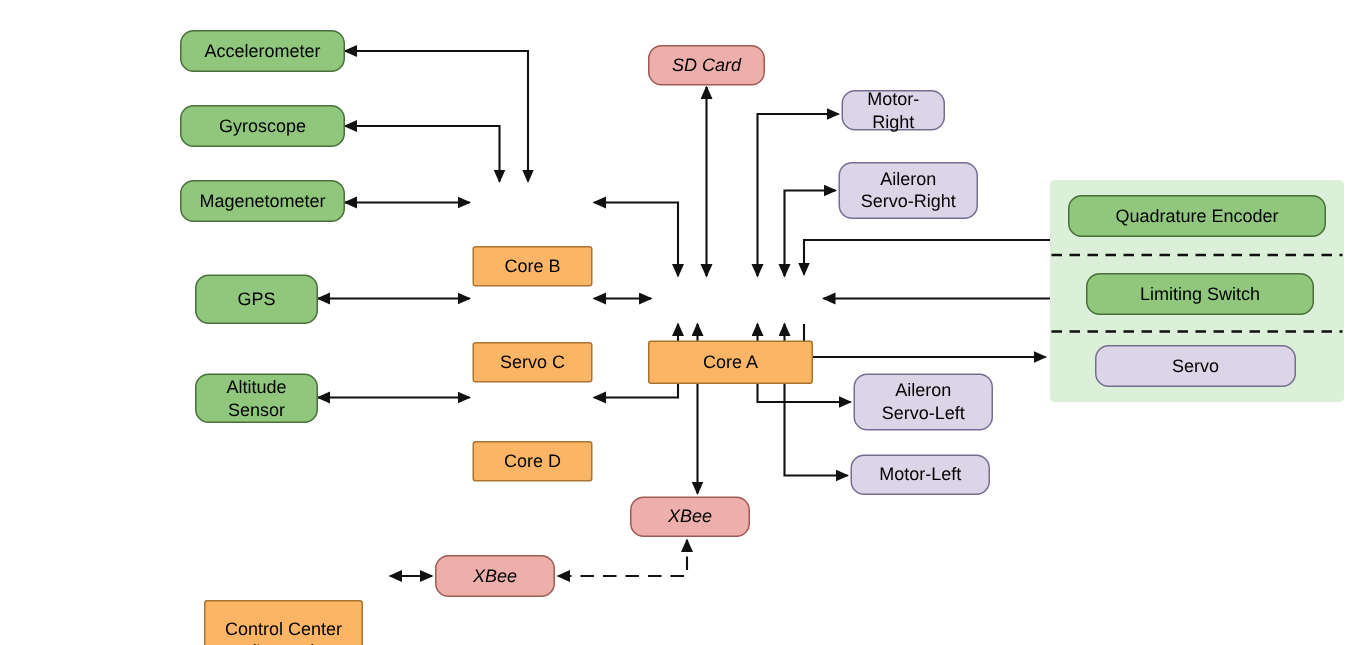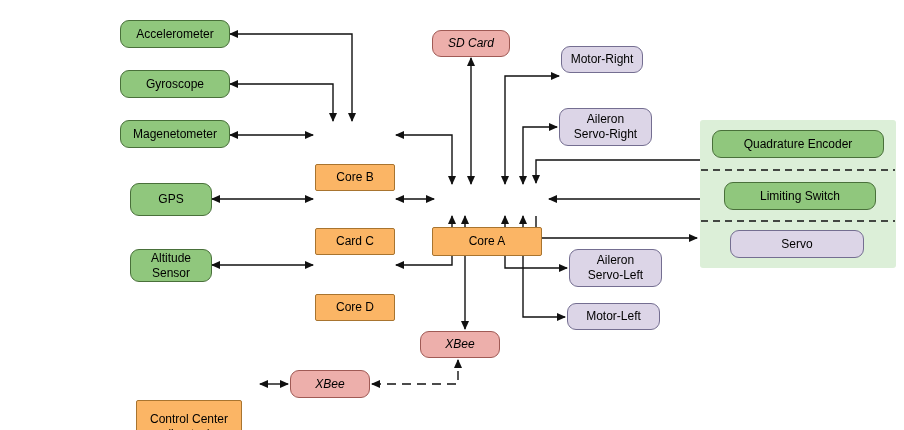--- a/index.html
+++ b/index.html
@@ -79,27 +79,27 @@
   </svg>
 
   <div class="node green" style="left:120px;top:20px;width:110px;height:28px">Accelerometer</div>
   <div class="node green" style="left:120px;top:70px;width:110px;height:28px">Gyroscope</div>
   <div class="node green" style="left:120px;top:120px;width:110px;height:28px">Magenetometer</div>
   <div class="node green" style="left:130px;top:183px;width:82px;height:33px">GPS</div>
   <div class="node green" style="left:130px;top:249px;width:82px;height:33px">Altitude
 Sensor</div>
 
   <div class="node orange" style="left:315px;top:122px;width:80px;height:27px">Core B</div>
-  <div class="node orange" style="left:315px;top:186px;width:80px;height:27px">Card C</div>
+  <div class="node orange" style="left:315px;top:186px;width:80px;height:27px">Servo C</div>
   <div class="node orange" style="left:315px;top:252px;width:80px;height:27px">Core D</div>
   <div class="node orange" style="left:432px;top:185px;width:110px;height:29px">Core A</div>
 
   <div class="node pink" style="left:432px;top:30px;width:78px;height:27px">SD Card</div>
 
-  <div class="node lavender" style="left:561px;top:46px;width:82px;height:27px">Motor-Right</div>
+  <div class="node lavender" style="left:561px;top:60px;width:69px;height:27px">Motor-Right</div>
   <div class="node lavender" style="left:559px;top:108px;width:93px;height:38px">Aileron
 Servo-Right</div>
   <div class="node lavender" style="left:569px;top:249px;width:93px;height:38px">Aileron
 Servo-Left</div>
   <div class="node lavender" style="left:567px;top:303px;width:93px;height:27px">Motor-Left</div>
 
   <div class="node pink" style="left:420px;top:331px;width:80px;height:27px">XBee</div>
   <div class="node pink" style="left:290px;top:370px;width:80px;height:28px">XBee</div>
   <div class="node orange" style="left:136px;top:358px;width:106px;height:54px">Control Center
 (Laptop)</div>

